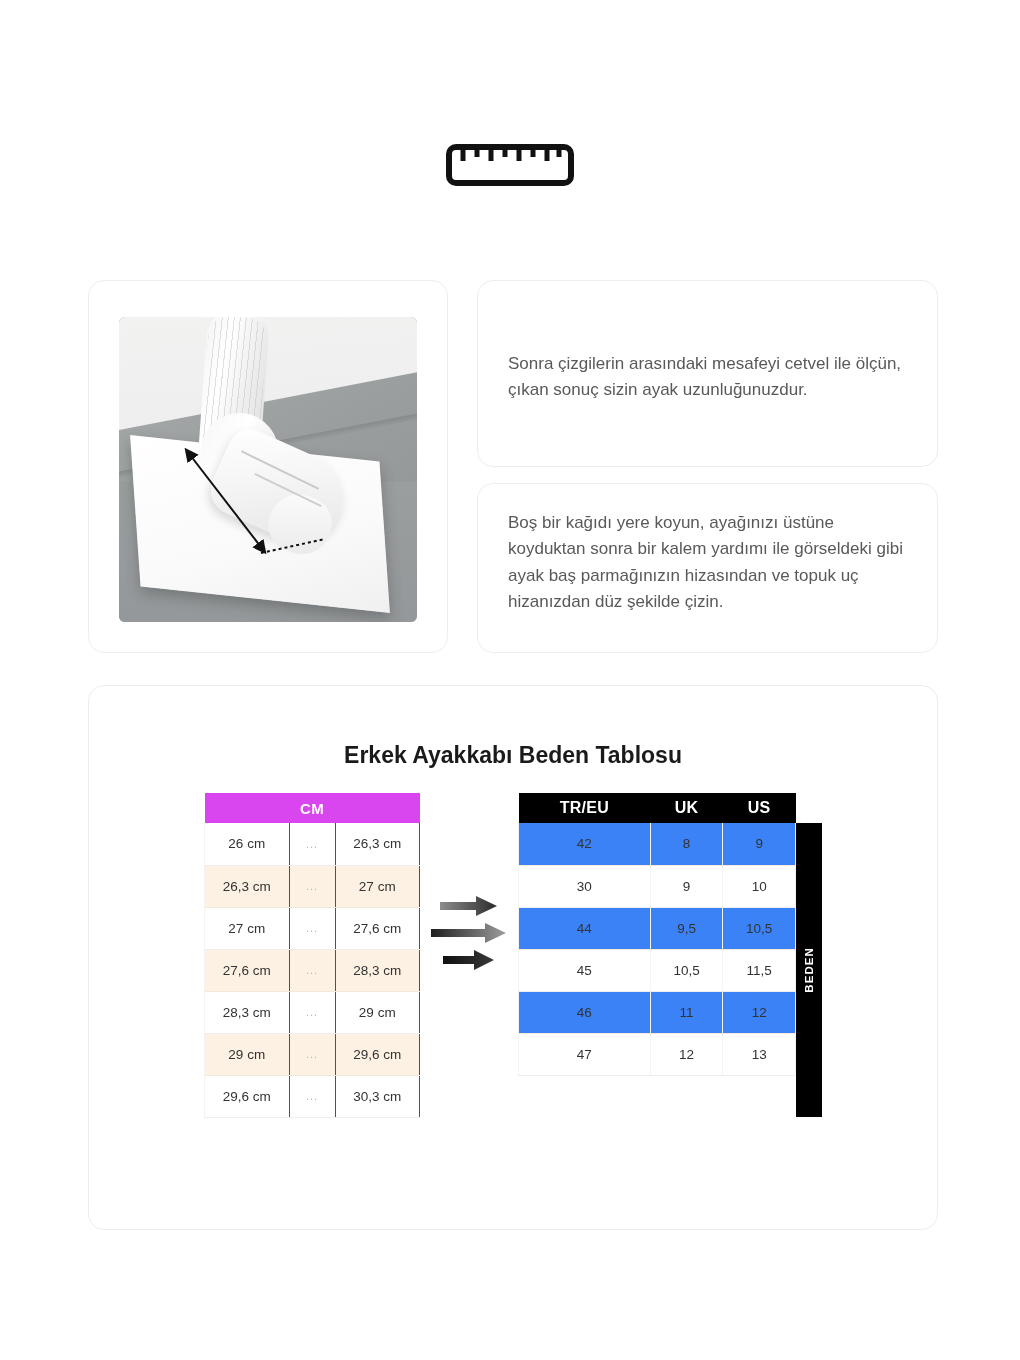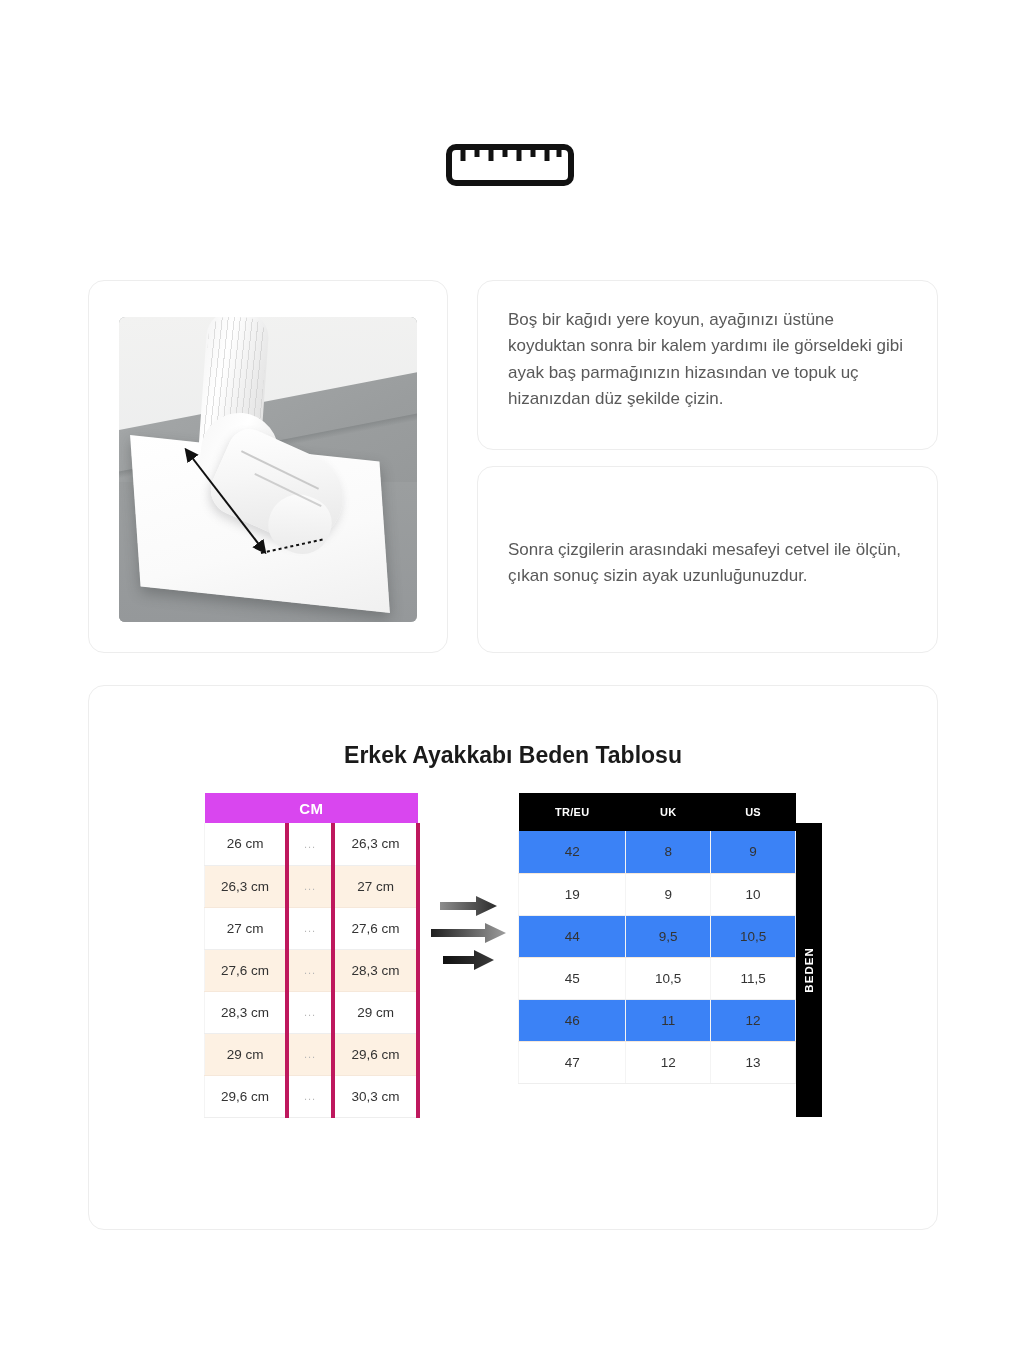--- a/index.html
+++ b/index.html
@@ -264,21 +264,21 @@
     font-size: 15px;
     font-weight: bold;
     letter-spacing: .4px;
     height: 30px;
     text-align: center;
   }
   .cm-table td {
     height: 42px;
     border-bottom: 1px solid #eeeeee;
     border-left: 1px solid #f4f4f4;
-    border-right: 4px solid #be185d;
+    border-right: 1px solid #be185d;
     text-align: center;
     white-space: nowrap;
   }
   .cm-table tr.alt td { background: #fdf1e3; border-bottom-color: #f6e8da; }
   .cm-table td.dots {
     color: #b7b7b7;
     font-size: 11px;
     letter-spacing: 1px;
     width: 46px;
   }
@@ -298,24 +298,24 @@
   .size-wrap { display: flex; align-items: flex-start; }
   .size-table {
     width: 278px;
     border-collapse: collapse;
     font-size: 13.5px;
     color: #333333;
   }
   .size-table thead th {
     background: #000000;
     color: #ffffff;
-    font-size: 11px;
+    font-size: 16px;
     font-weight: bold;
     letter-spacing: .3px;
-    height: 38px;
+    height: 30px;
     text-align: center;
   }
   .size-table td {
     height: 42px;
     border-bottom: 1px solid #eeeeee;
     border-left: 1px solid #f4f4f4;
     border-right: 1px solid #f4f4f4;
     text-align: center;
   }
   .size-table tr.alt td { background: #3b82f6; border-bottom-color: #f6e8da; }
@@ -385,25 +385,25 @@
               <path d="M7,0 L0,3.5 L7,7 z" fill="#111111"></path>
             </marker>
           </defs>
           <line x1="68" y1="134" x2="145" y2="234" stroke="#111111" stroke-width="2" marker-start="url(#arrTail)" marker-end="url(#arrHead)"></line>
           <line x1="142" y1="236" x2="206" y2="222" stroke="#111111" stroke-width="2" stroke-dasharray="3 3"></line>
         </svg>
       </div>
     </div>
 
     <div class="text-col">
+      <div class="card text-card text-card-2">
+        <p class="text-body">Sonra çizgilerin arasındaki mesafeyi cetvel ile ölçün, çıkan sonuç sizin ayak uzunluğunuzdur.</p>
+      </div>
       <div class="card text-card text-card-1">
         <p class="text-body">Boş bir kağıdı yere koyun, ayağınızı üstüne koyduktan sonra bir kalem yardımı ile görseldeki gibi ayak baş parmağınızın hizasından ve topuk uç hizanızdan düz şekilde çizin.</p>
-      </div>
-      <div class="card text-card text-card-2">
-        <p class="text-body">Sonra çizgilerin arasındaki mesafeyi cetvel ile ölçün, çıkan sonuç sizin ayak uzunluğunuzdur.</p>
       </div>
     </div>
   </div>
 
   <div class="table-card">
     <h2 class="table-title">Erkek Ayakkabı Beden Tablosu</h2>
 
     <div class="tables">
 
       <table class="cm-table">
@@ -490,21 +490,21 @@
               <th>US</th>
             </tr>
           </thead>
           <tbody>
             <tr class="alt">
               <td>42</td>
               <td>8</td>
               <td>9</td>
             </tr>
             <tr>
-              <td>19</td>
+              <td>30</td>
               <td>9</td>
               <td>10</td>
             </tr>
             <tr class="alt">
               <td>44</td>
               <td>9,5</td>
               <td>10,5</td>
             </tr>
             <tr>
               <td>45</td>

